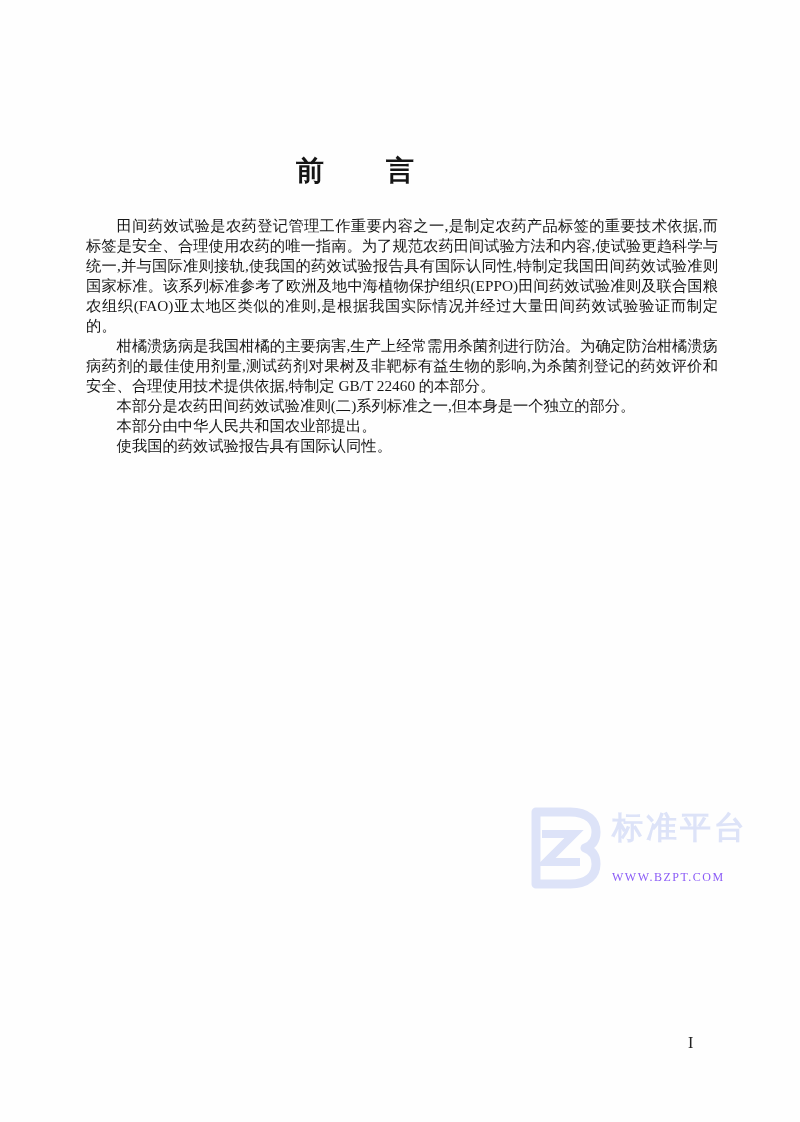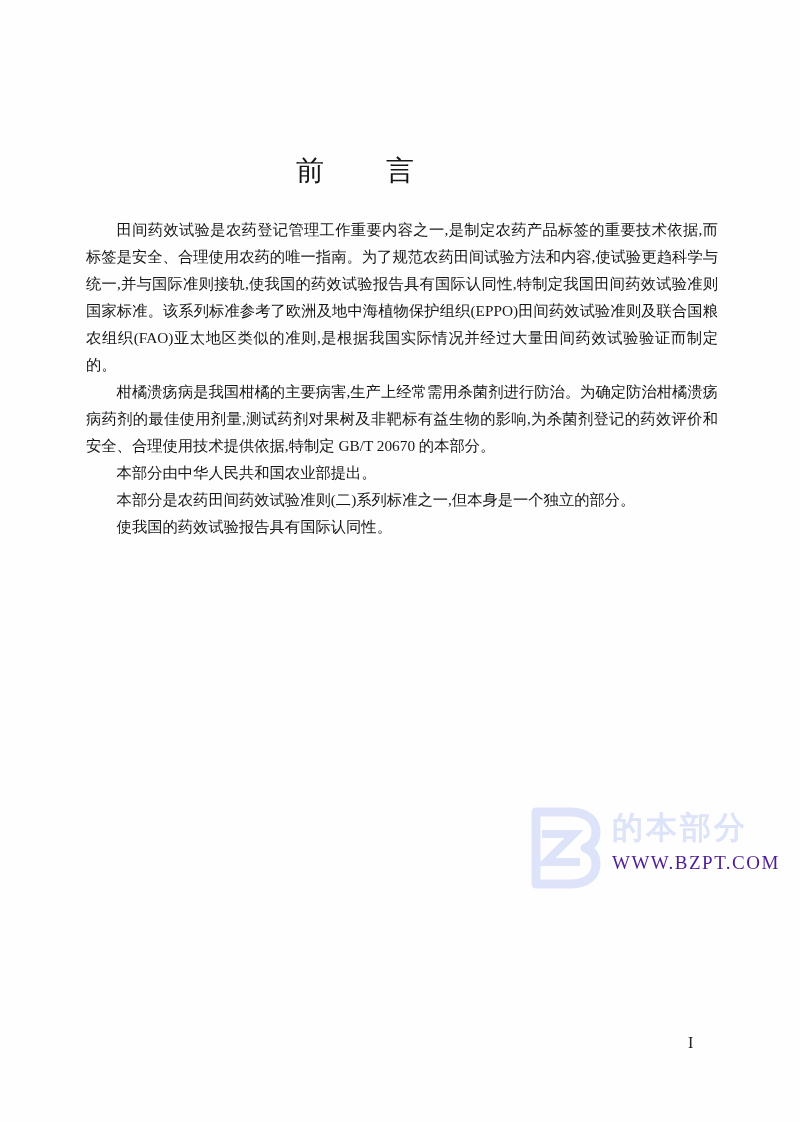--- a/index.html
+++ b/index.html
@@ -13,31 +13,31 @@
   }
   .page {
     position: absolute; inset: 0;
     background: #fefefe;
   }
   .doc-title {
     position: absolute;
     top: 152px; left: 0; width: 712px;
     text-align: center;
     font-size: 28px;
-    font-weight: normal;
+    font-weight: bold;
     letter-spacing: 2px;
     color: #151515;
     margin: 0;
   }
   .content {
     position: absolute;
     top: 216px; left: 86px;
     width: 632px;
     font-size: 15.3px;
-    line-height: 27px;
+    line-height: 20px;
     text-align: justify;
     color: #161616;
   }
   .content p {
     margin: 0;
     text-indent: 2em;
   }
   .watermark {
     position: absolute;
     top: 806px; left: 524px;
@@ -51,55 +51,55 @@
   .wm-name {
     font-family: "Liberation Sans", sans-serif;
     font-weight: bold;
     font-size: 31px;
     line-height: 32px;
     letter-spacing: 3px;
     color: #dde3f8;
   }
   .wm-url {
     font-family: "Liberation Serif", serif;
-    font-size: 19px;
+    font-size: 12px;
     line-height: 22px;
     letter-spacing: 1.5px;
-    color: #4c1d95;
-    margin-top: 8px;
+    color: #8b5cf6;
+    margin-top: 22px;
   }
   .page-number {
     position: absolute;
     top: 1034px; left: 688px;
     font-size: 16px;
     font-family: "Liberation Serif", serif;
     color: #222222;
   }
 </style>
 </head>
 <body>
 
 <div class="page">
 
   <h1 class="doc-title">前　　言</h1>
 
   <div class="content">
     <p>田间药效试验是农药登记管理工作重要内容之一,是制定农药产品标签的重要技术依据,而标签是安全、合理使用农药的唯一指南。为了规范农药田间试验方法和内容,使试验更趋科学与统一,并与国际准则接轨,使我国的药效试验报告具有国际认同性,特制定我国田间药效试验准则国家标准。该系列标准参考了欧洲及地中海植物保护组织(EPPO)田间药效试验准则及联合国粮农组织(FAO)亚太地区类似的准则,是根据我国实际情况并经过大量田间药效试验验证而制定的。</p>
-    <p>柑橘溃疡病是我国柑橘的主要病害,生产上经常需用杀菌剂进行防治。为确定防治柑橘溃疡病药剂的最佳使用剂量,测试药剂对果树及非靶标有益生物的影响,为杀菌剂登记的药效评价和安全、合理使用技术提供依据,特制定 GB/T 20670 的本部分。</p>
+    <p>柑橘溃疡病是我国柑橘的主要病害,生产上经常需用杀菌剂进行防治。为确定防治柑橘溃疡病药剂的最佳使用剂量,测试药剂对果树及非靶标有益生物的影响,为杀菌剂登记的药效评价和安全、合理使用技术提供依据,特制定 GB/T 22460 的本部分。</p>
+    <p>本部分是农药田间药效试验准则(二)系列标准之一,但本身是一个独立的部分。</p>
     <p>本部分由中华人民共和国农业部提出。</p>
-    <p>本部分是农药田间药效试验准则(二)系列标准之一,但本身是一个独立的部分。</p>
     <p>使我国的药效试验报告具有国际认同性。</p>
   </div>
 
   <div class="watermark">
     <svg class="wm-logo" width="80" height="84" viewBox="0 0 80 84" aria-hidden="true">
       <path d="M12 6 H46 C64 6 72 15 72 26 C72 35 67 40 61 42 C67 44 72 49 72 58 C72 69 64 78 46 78 H12 Z" fill="none" stroke="#dde3f8" stroke-width="9" stroke-linejoin="round"></path>
       <polyline points="22,28 50,28 22,56 52,56" fill="none" stroke="#dde3f8" stroke-width="8" stroke-linecap="square"></polyline>
     </svg>
     <div class="wm-text">
-      <div class="wm-name">的本部分</div>
+      <div class="wm-name">标准平台</div>
       <div class="wm-url">WWW.BZPT.COM</div>
     </div>
   </div>
 
   <div class="page-number">I</div>
 
 </div>
 
 </body></html>

